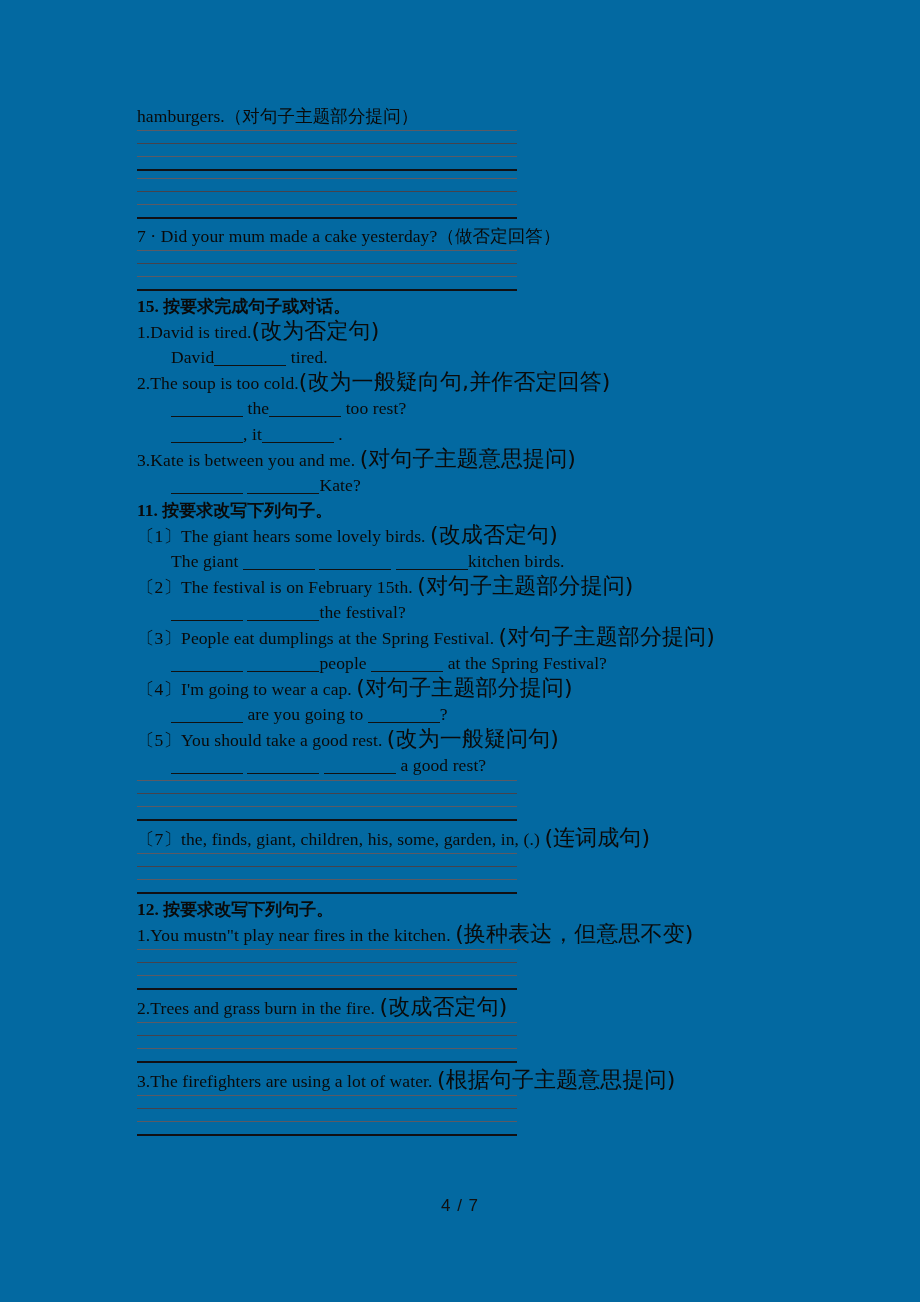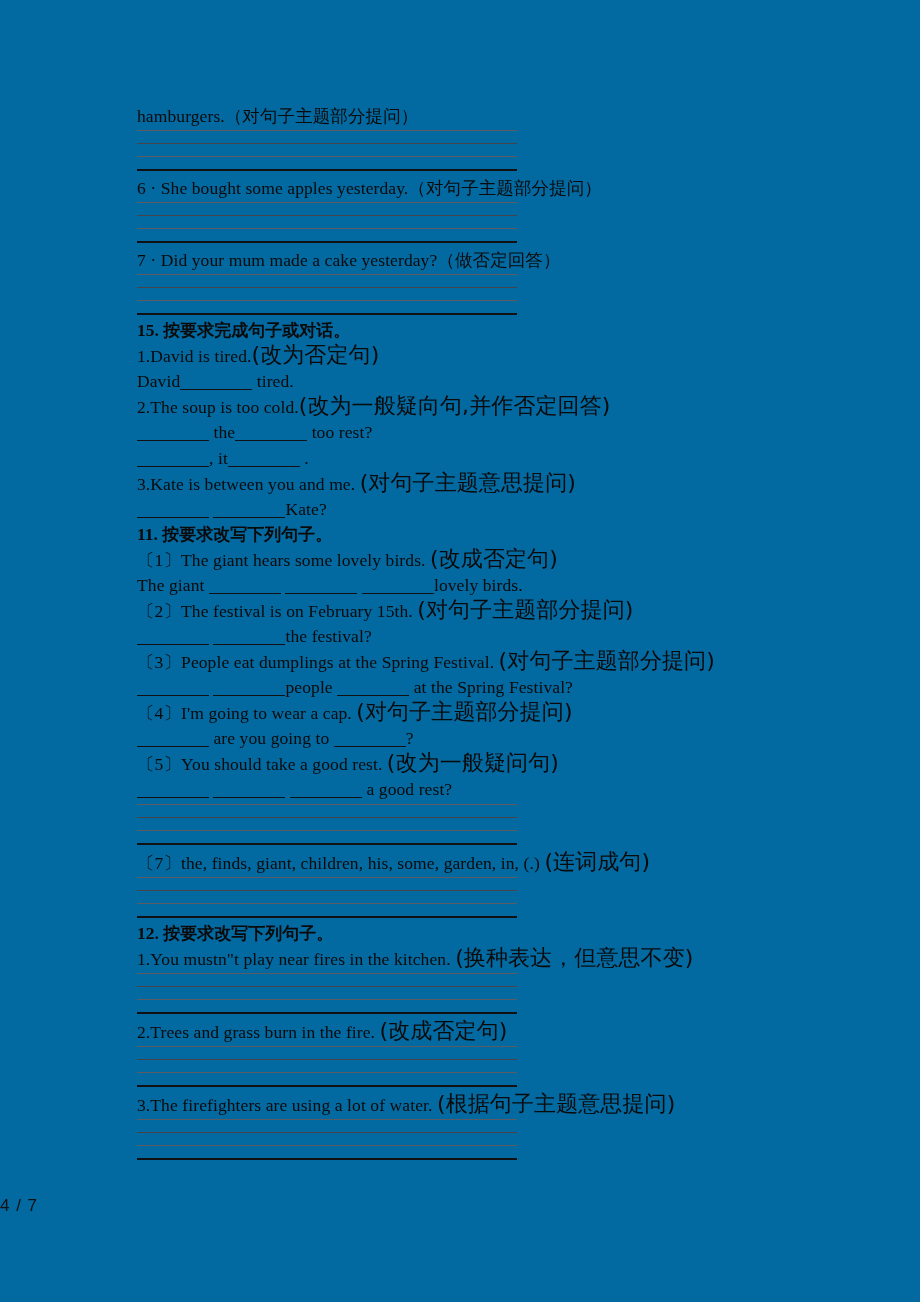--- a/index.html
+++ b/index.html
@@ -34,20 +34,21 @@
 
   
   .line {
     font-size: 17.5px;
     line-height: 24px;
     white-space: nowrap;
     letter-spacing: 0.1px;
   }
   .line.answer-row {
     line-height: 26px;
+    margin-left: 34px;
   }
   .cn {
     font-family: "DejaVu Sans", "Liberation Sans", sans-serif;
     font-size: 22px;
   }
   .sec-head {
     font-size: 17.5px;
     line-height: 25px;
     font-weight: bold;
     white-space: nowrap;
@@ -86,21 +87,21 @@
 
   .gap-2 { height: 2px; }
   .gap-4 { height: 4px; }
 
   
   .footer {
     position: absolute;
     left: 0;
     top: 1196px;
     width: 920px;
-    text-align: left;
+    text-align: center;
     font-family: "Liberation Sans", "DejaVu Sans", sans-serif;
     font-size: 17px;
     color: #111;
     letter-spacing: 1px;
   }
 </style>
 </head>
 <body>
 
 <div class="page">
@@ -110,24 +111,20 @@
       <span>hamburgers.（对句子主题部分提问）</span>
     </div>
     <div class="rules">
       <div class="r thin"></div>
       <div class="r mid"></div>
       <div class="r thin"></div>
       <div class="r thick"></div>
     </div>
 
     <div class="gap-4"></div>
-    <div class="line">
-      <span class="idx">6 ·</span>
-      <span>She bought some apples yesterday.（对句子主题部分提问）</span>
-    </div>
     <div class="rules">
       <div class="r thin"></div>
       <div class="r mid"></div>
       <div class="r thin"></div>
       <div class="r thick"></div>
     </div>
 
     <div class="gap-4"></div>
     <div class="line">
       <span class="idx">7 ·</span>
@@ -180,21 +177,21 @@
       <span class="cn">按要求改写下列句子。</span>
     </div>
 
     <div class="line">
       <span>〔1〕</span><span>The giant hears some lovely birds.</span> <span class="cn">(改成否定句)</span>
     </div>
     <div class="line answer-row">
       <span>The giant</span>
       <span class="blank b-md"></span>
       <span class="blank b-md"></span>
-      <span class="blank b-md"></span><span>lovely birds.</span>
+      <span class="blank b-md"></span><span>kitchen birds.</span>
     </div>
 
     <div class="line">
       <span>〔2〕</span><span>The festival is on February 15th.</span> <span class="cn">(对句子主题部分提问)</span>
     </div>
     <div class="line answer-row">
       <span class="blank b-md"></span>
       <span class="blank b-md"></span><span>the festival?</span>
     </div>
 

